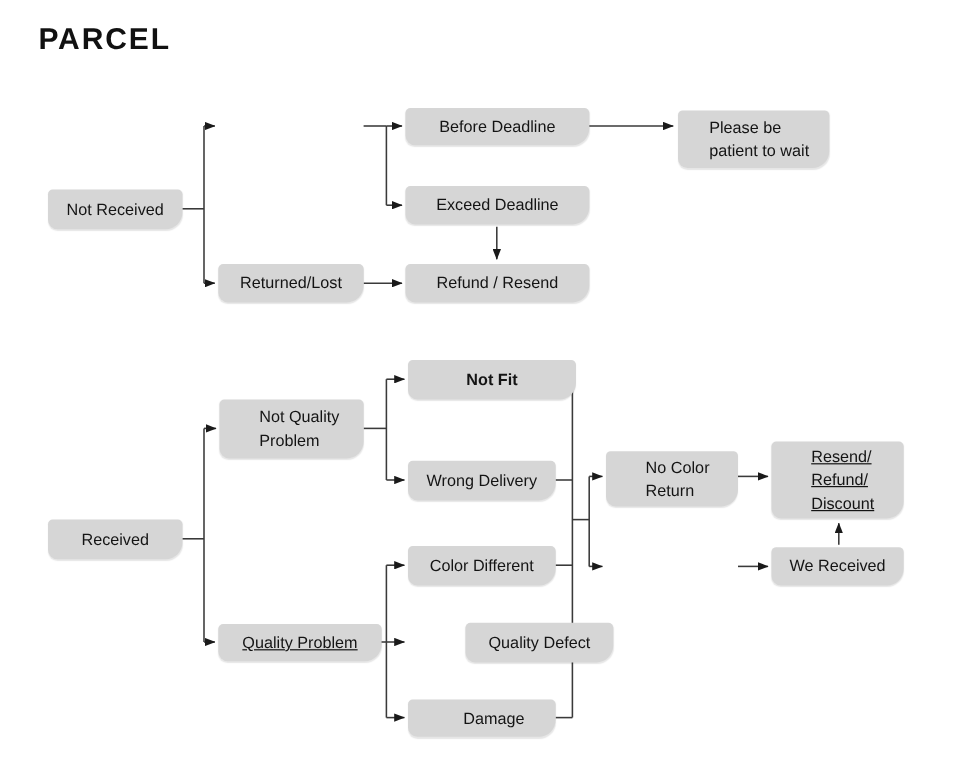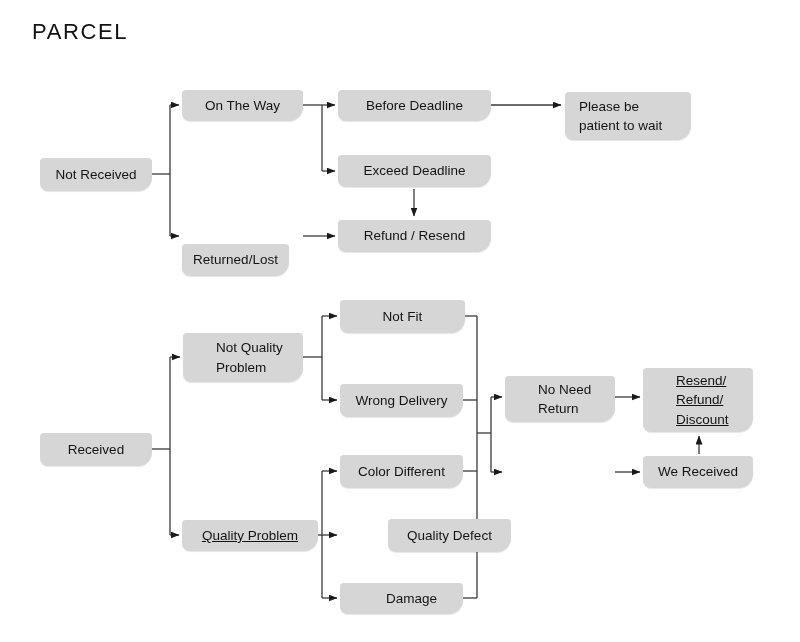--- a/index.html
+++ b/index.html
@@ -12,43 +12,43 @@
   }
   html,body{margin:0;padding:0;}
   body{
     width:800px;height:642px;overflow:hidden;
     background:var(--canvas-bg);
     font-family:"Liberation Sans","DejaVu Sans",sans-serif;
   }
   .canvas{position:relative;width:800px;height:642px;background:var(--canvas-bg);}
   .title{
     position:absolute;left:32px;top:19px;
-    font-size:22px;letter-spacing:1.6px;color:var(--title-color);
-    font-weight:400;
+    font-size:25px;letter-spacing:1.6px;color:var(--title-color);
+    font-weight:700;
   }
   svg.connectors{position:absolute;left:0;top:0;width:800px;height:642px;}
   svg.connectors path.line{
     stroke:var(--line-color);stroke-width:1.3;fill:none;
   }
   #ah path{fill:var(--arrow-color);}
   .node{
     position:absolute;
     background:var(--box-fill);
     border-radius:4px 4px 14px 8px;
     display:flex;align-items:center;justify-content:center;
     font-size:13.5px;line-height:1.42;color:var(--text-color);
     text-align:center;
     box-sizing:border-box;
     box-shadow:0 1px 1px rgba(0,0,0,0.10);
   }
   .node.left{
     justify-content:flex-start;text-align:left;
     white-space:pre-line;padding-left:33px;padding-right:6px;
   }
-  .node.pad-sm{padding-left:14px;}
+  .node.pad-sm{padding-left:26px;}
 </style>
 </head>
 <body>
 
 <div class="canvas">
 
   <div class="title">PARCEL</div>
 
   <svg class="connectors" viewBox="0 0 800 642" xmlns="http://www.w3.org/2000/svg">
     <defs>
@@ -95,37 +95,36 @@
       <path class="line" d="M491,397 V472"></path>
       <path class="line" d="M491,397 H502" marker-end="url(#ah)"></path>
       <path class="line" d="M491,472 H502" marker-end="url(#ah)"></path>
       <path class="line" d="M615,397 H640" marker-end="url(#ah)"></path>
       <path class="line" d="M615,472 H640" marker-end="url(#ah)"></path>
       <path class="line" d="M699,454 V436" marker-end="url(#ah)"></path>
     </g>
   </svg>
 
   <div class="node" style="left:40px;top:158px;width:112px;height:33px;">Not Received</div>
-  <div class="node" style="left:182px;top:90px;width:121px;height:31px;">On The Way</div>
-  <div class="node" style="left:182px;top:220px;width:107px;height:32px;margin-top:24px;">Returned/Lost</div>
+  <div class="node" style="left:182px;top:220px;width:121px;height:32px;">Returned/Lost</div>
   <div class="node" style="left:338px;top:90px;width:153px;height:31px;">Before Deadline</div>
   <div class="node" style="left:338px;top:155px;width:153px;height:32px;">Exceed Deadline</div>
   <div class="node" style="left:338px;top:220px;width:153px;height:32px;">Refund / Resend</div>
   <div class="node left pad-sm" style="left:565px;top:92px;width:126px;height:48px;">Please be
 patient to wait</div>
 
   <div class="node" style="left:40px;top:433px;width:112px;height:33px;">Received</div>
   <div class="node left" style="left:183px;top:333px;width:120px;height:49px;">Not Quality
 Problem</div>
   <div class="node" style="left:182px;top:520px;width:136px;height:31px;text-decoration:underline;">Quality Problem</div>
-  <div class="node" style="left:340px;top:300px;width:125px;height:33px;">Not Fit</div>
+  <div class="node" style="left:340px;top:300px;width:140px;height:33px;font-weight:bold;">Not Fit</div>
   <div class="node" style="left:340px;top:384px;width:123px;height:33px;">Wrong Delivery</div>
   <div class="node" style="left:340px;top:455px;width:123px;height:33px;">Color Different</div>
   <div class="node" style="left:340px;top:519px;width:123px;height:33px;margin-left:48px;">Quality Defect</div>
   <div class="node" style="left:340px;top:583px;width:123px;height:31px;padding-left:20px;">Damage</div>
-  <div class="node left" style="left:505px;top:376px;width:110px;height:46px;">No Need
+  <div class="node left" style="left:505px;top:376px;width:110px;height:46px;">No Color
 Return</div>
   <div class="node left" style="left:643px;top:368px;width:110px;height:64px;text-decoration:underline;">Resend/
 Refund/
 Discount</div>
   <div class="node" style="left:643px;top:456px;width:110px;height:32px;">We Received</div>
 
 </div>
 
 </body></html>

